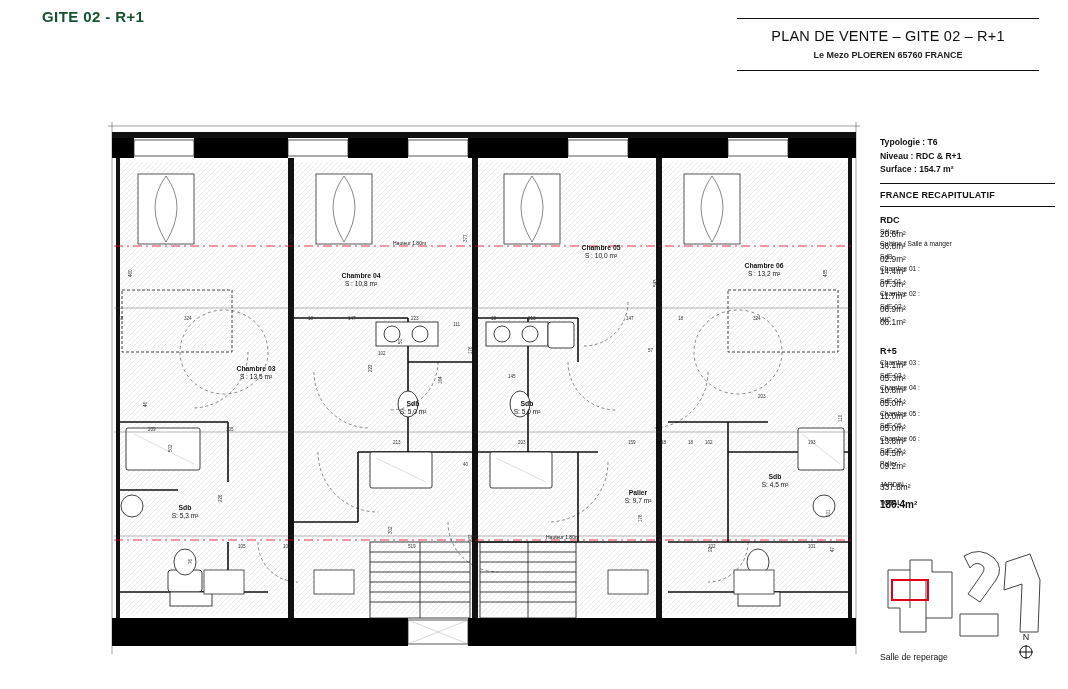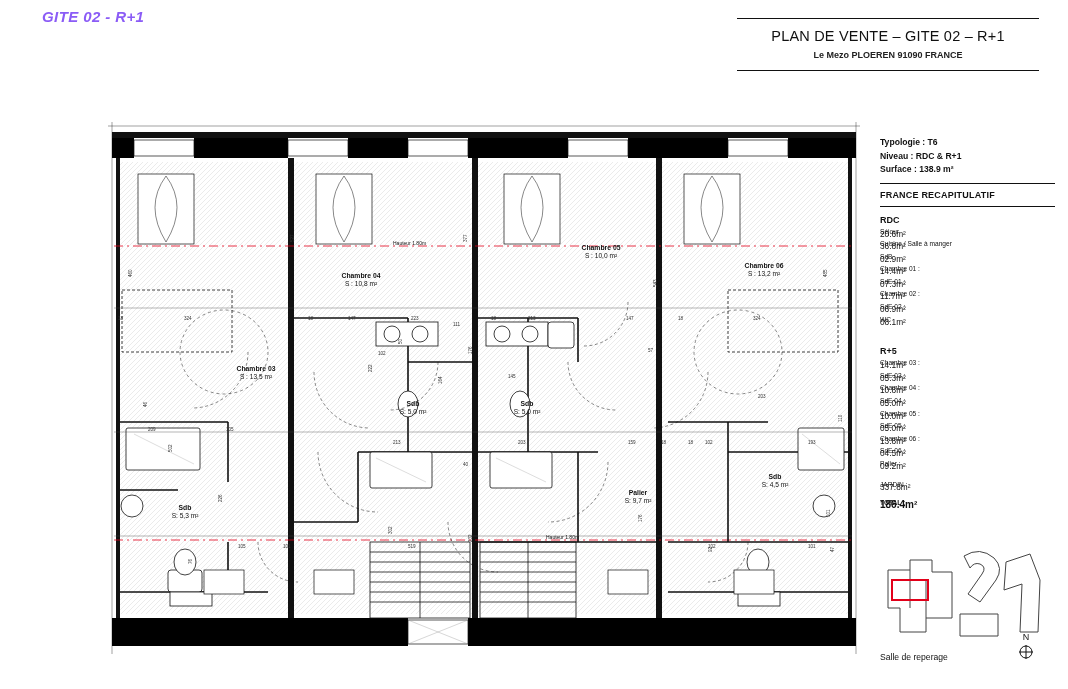--- a/index.html
+++ b/index.html
@@ -6,21 +6,21 @@
   body{
     width:1068px;height:689px;background:#ffffff;
     font-family:"Liberation Sans", sans-serif;
     color:#111;overflow:hidden;position:relative;
   }
   .page{position:absolute;inset:0;}
 
   
   .doc-title{
     position:absolute;left:42px;top:8px;
-    font-size:15px;font-weight:bold;letter-spacing:.4px;color:#8b5cf6;font-style:italic;
+    font-size:15px;font-weight:bold;letter-spacing:.4px;color:#14532d;
   }
   .hdr-rule{position:absolute;background:#111;height:1px;}
   .hdr-rule.top{left:737px;top:18px;width:302px;}
   .hdr-rule.bot{left:737px;top:70px;width:302px;}
   .hdr-title{
     position:absolute;left:737px;top:28px;width:302px;text-align:center;
     font-size:14.5px;font-weight:normal;letter-spacing:.2px;
   }
   .hdr-sub{
     position:absolute;left:737px;top:50px;width:302px;text-align:center;
@@ -57,27 +57,27 @@
 </style>
 </head>
 <body>
 
 <div class="page">
 
   <div class="doc-title">GITE 02 - R+1</div>
 
   <div class="hdr-rule top"></div>
   <div class="hdr-title">PLAN DE VENTE – GITE 02 – R+1</div>
-  <div class="hdr-sub">Le Mezo PLOEREN 91090 FRANCE</div>
+  <div class="hdr-sub">Le Mezo PLOEREN 65760 FRANCE</div>
   <div class="hdr-rule bot"></div>
 
   <div class="info">
     <div class="kv">Typologie : T6</div>
     <div class="kv">Niveau : RDC &amp; R+1</div>
-    <div class="kv">Surface : 138.9 m²</div>
+    <div class="kv">Surface : 154.7 m²</div>
     <div class="rule"></div>
     <h4>FRANCE RECAPITULATIF</h4>
     <div class="rule"></div>
 
     <div class="sect-title">RDC</div>
     <div>
       <div class="row">
           <span class="lbl">Séjour</span>
           <span class="val">20.6m²</span>
         </div>

